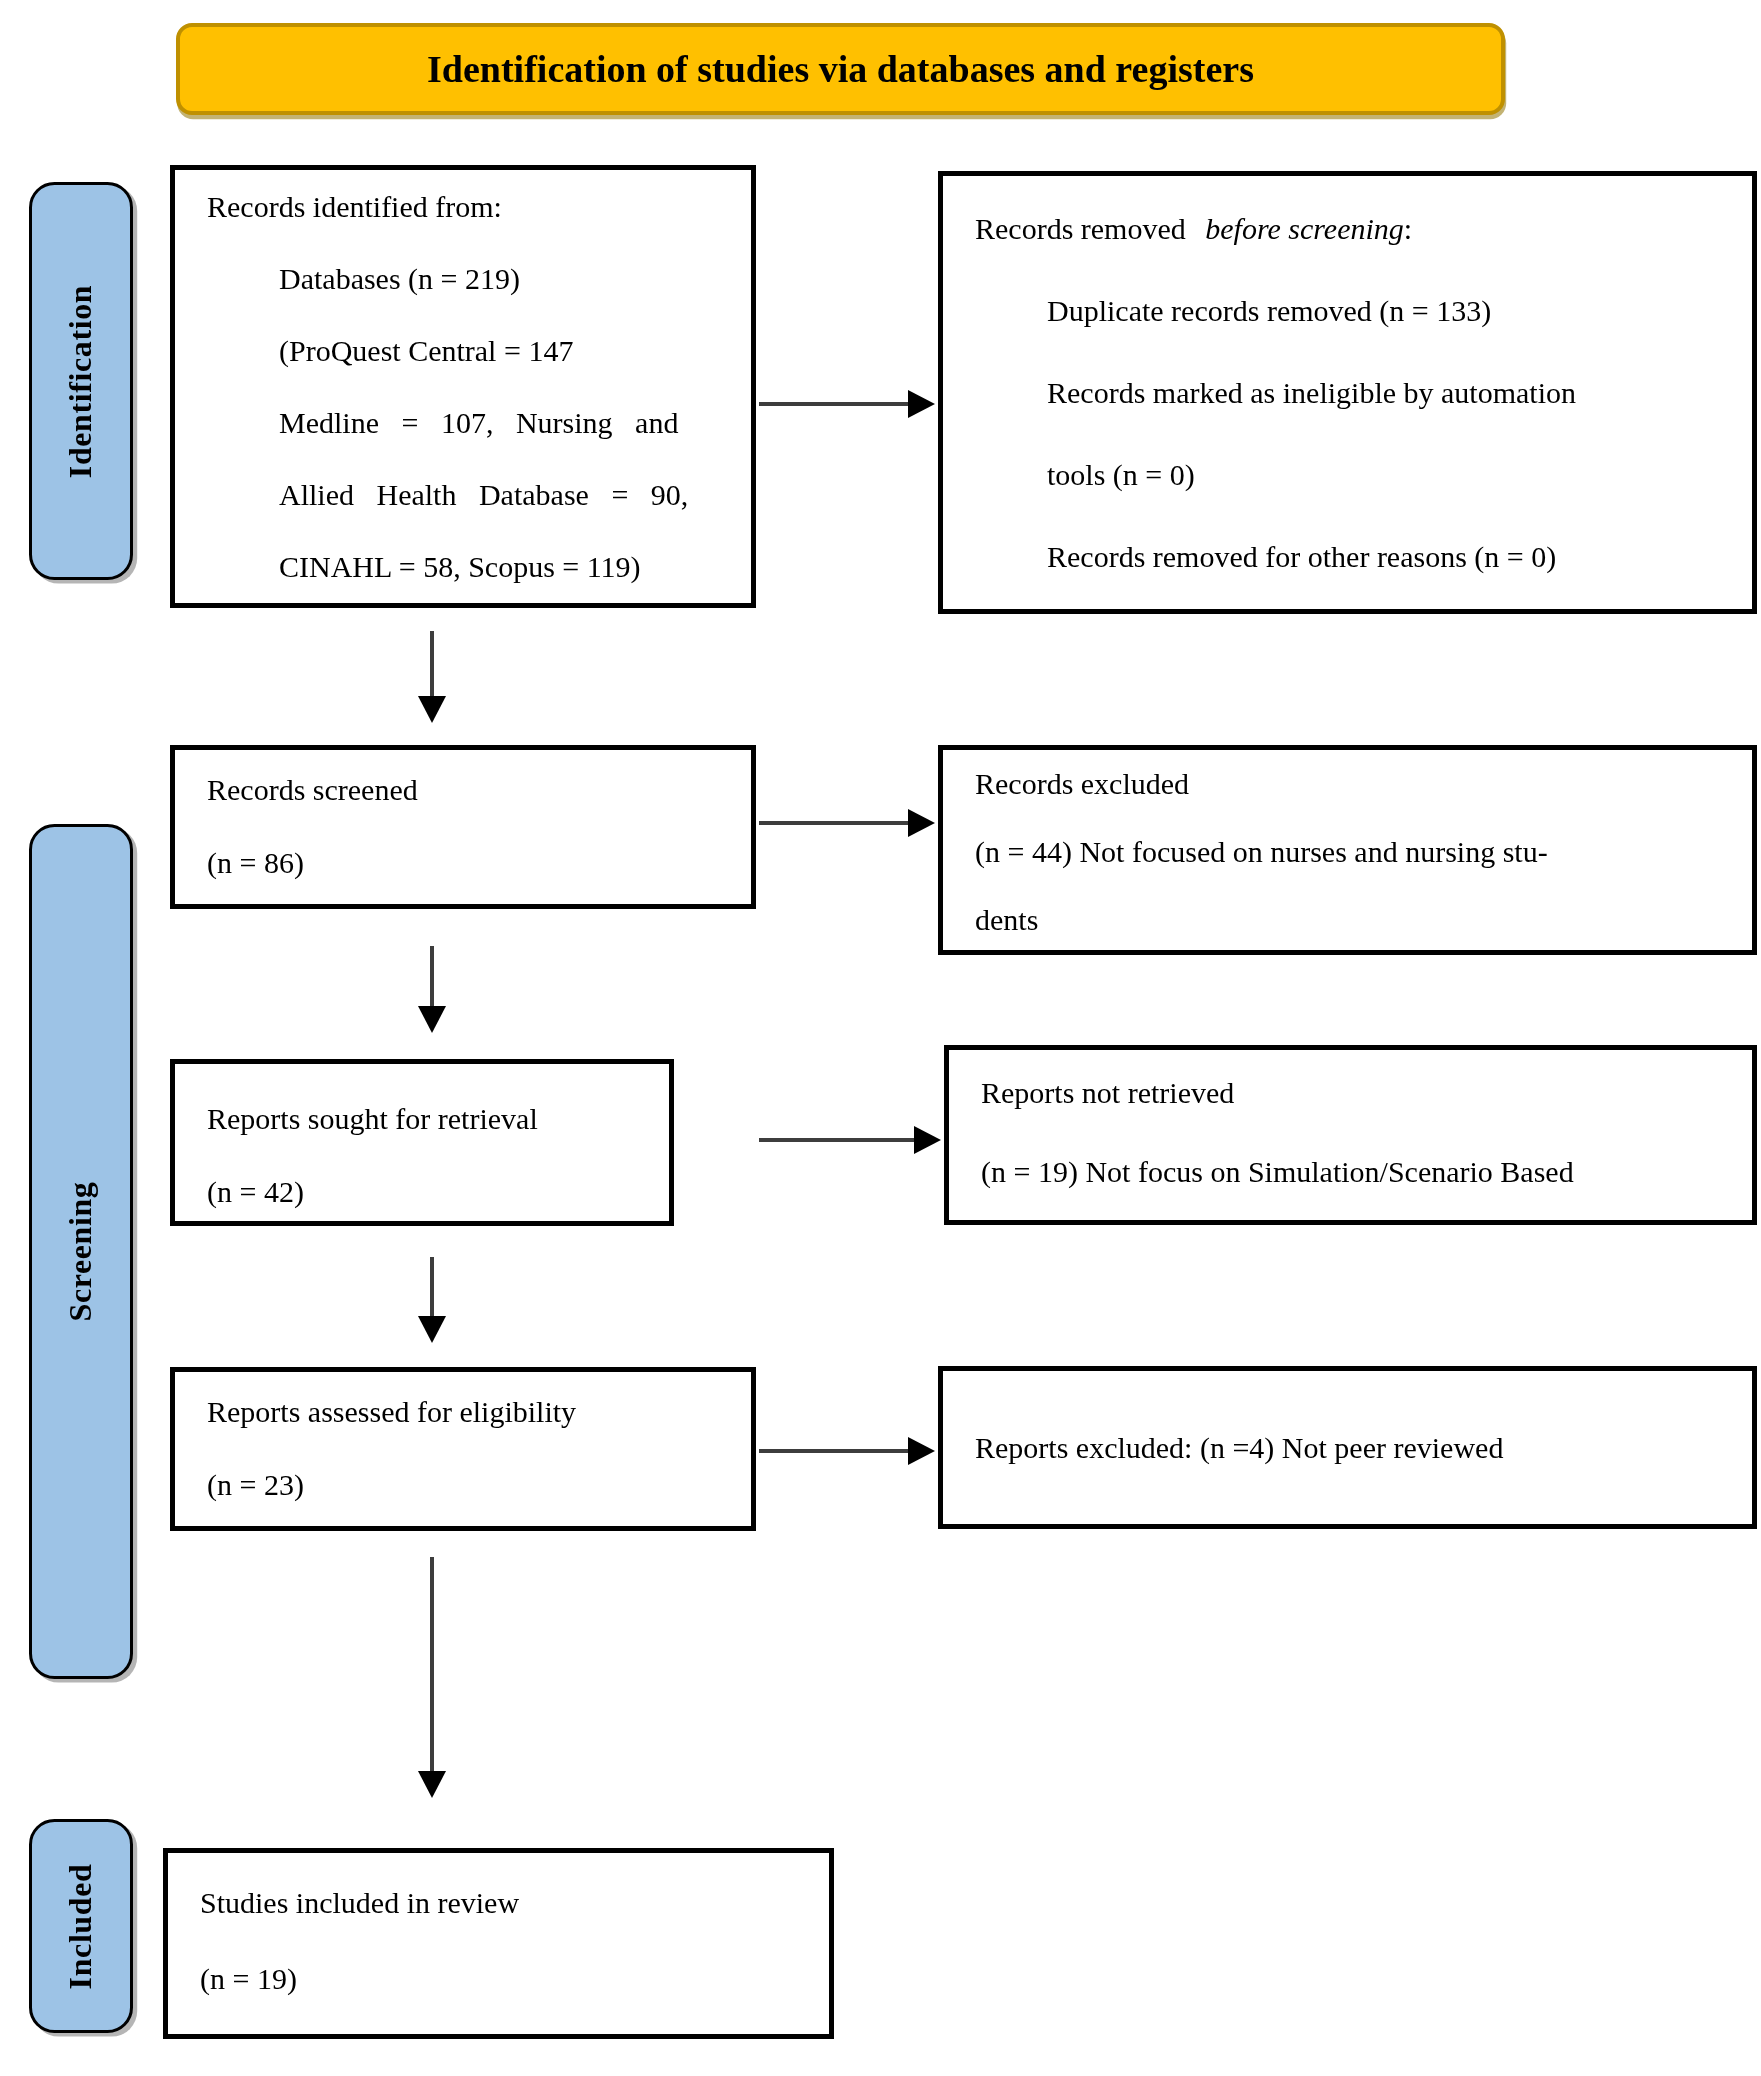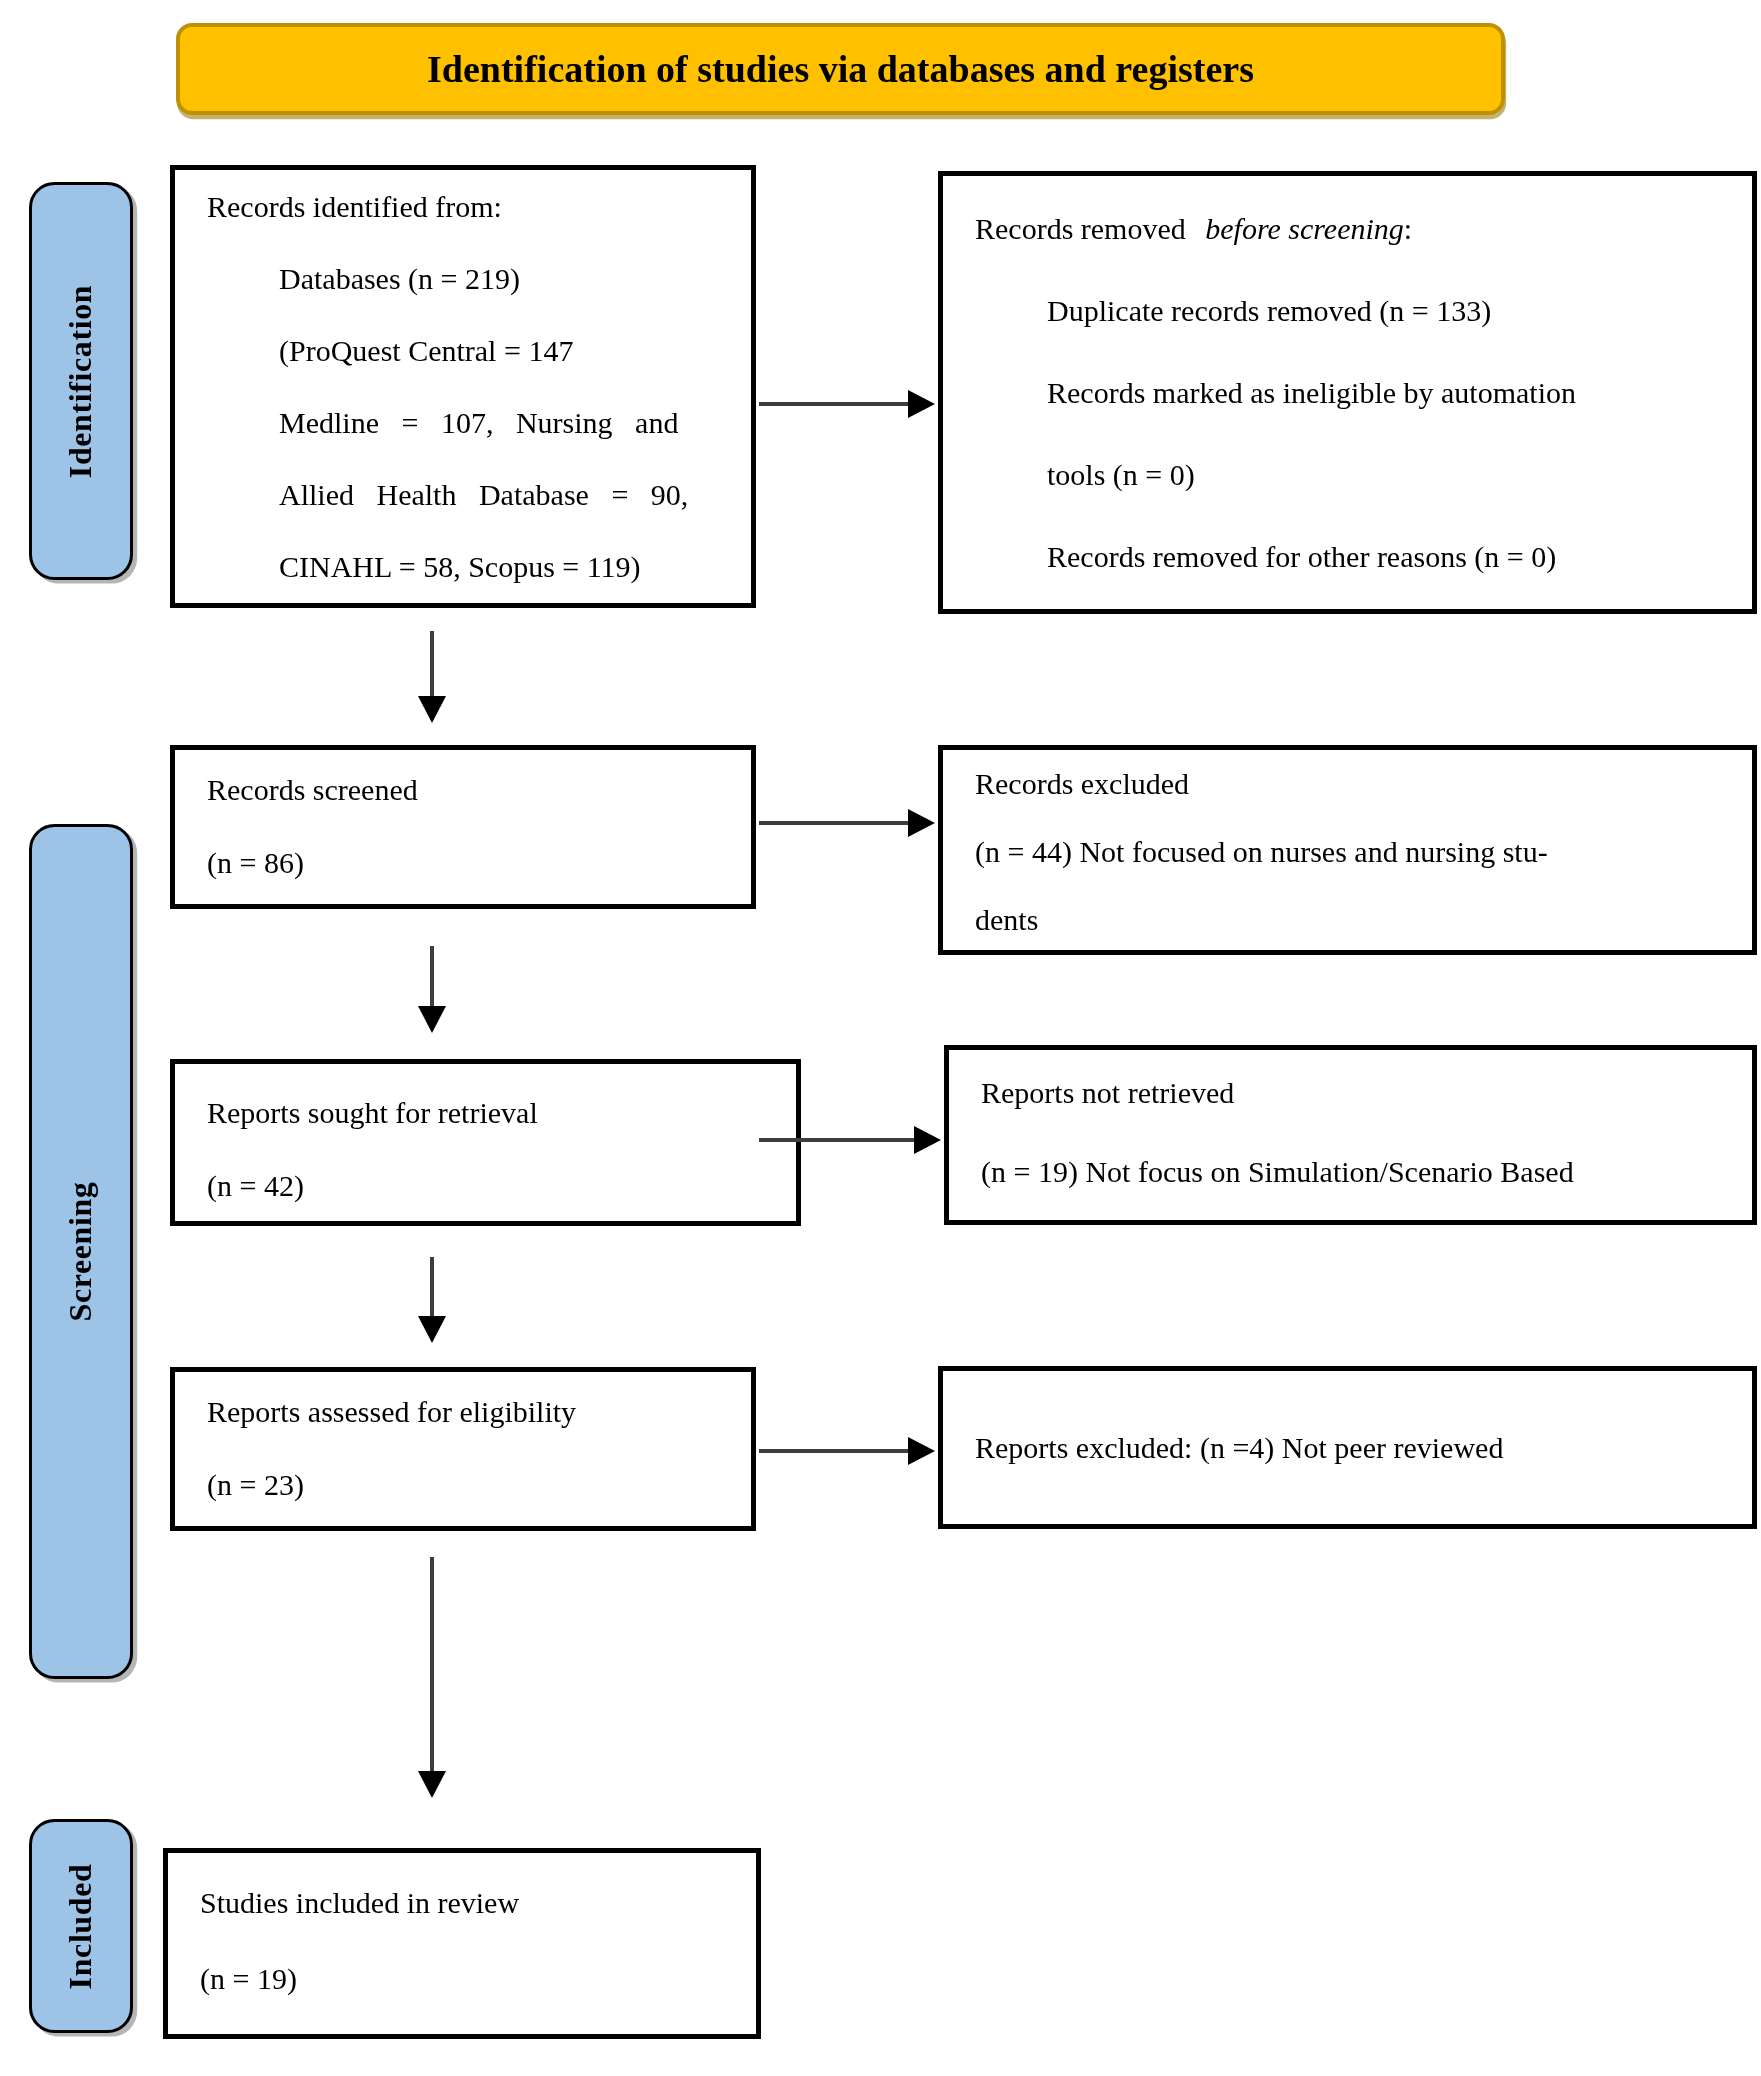--- a/index.html
+++ b/index.html
@@ -70,25 +70,25 @@
   }
   .fbox .ln { display: block; white-space: nowrap; }
   .fbox .indent { padding-left: 72px; }
   .fbox .wide { word-spacing: 15px; }
   .fbox .it { font-style: italic; margin-left: 12px; }
 
   #box-records-identified { left: 170px;  top: 165px;  width: 586px;  height: 443px; line-height: 72px; }
   #box-records-removed    { left: 938px; top: 171px;  width: 819px; height: 443px; line-height: 82px; padding-top: 12px; }
   #box-records-screened   { left: 170px;  top: 745px; width: 586px;  height: 164px; line-height: 73px; padding-top: 3px; }
   #box-records-excluded   { left: 938px; top: 745px; width: 819px; height: 210px; line-height: 68px; padding-top: 0px; }
-  #box-reports-sought     { left: 170px;  top: 1059px; width: 631px;  height: 167px; line-height: 73px; padding-top: 12px; }
+  #box-reports-sought     { left: 170px;  top: 1059px; width: 504px;  height: 167px; line-height: 73px; padding-top: 18px; }
   #box-reports-notretr    { left: 944px; top: 1045px; width: 813px; height: 180px; line-height: 79px; padding-top: 3px; }
   #box-reports-assessed   { left: 170px;  top: 1367px; width: 586px;  height: 164px; line-height: 73px; padding-top: 3px; }
   #box-reports-excluded   { left: 938px; top: 1366px; width: 819px; height: 163px; display: flex; align-items: center; padding-top: 0; }
-  #box-studies-included   { left: 163px;  top: 1848px; width: 598px;  height: 191px; line-height: 76px; padding-top: 12px; }
+  #box-studies-included   { left: 163px;  top: 1848px; width: 671px;  height: 191px; line-height: 76px; padding-top: 12px; }
 
   
   .arrow { position: absolute; }
   .v-shaft { position: absolute; width: 4.2px; background: #3d3d3d; }
   .v-head  { position: absolute; width: 0; height: 0;
              border-left: 14px solid transparent;
              border-right: 14px solid transparent;
              border-top: 27px solid #000000; }
   .h-shaft { position: absolute; height: 4.2px; background: #3d3d3d; }
   .h-head  { position: absolute; width: 0; height: 0;

